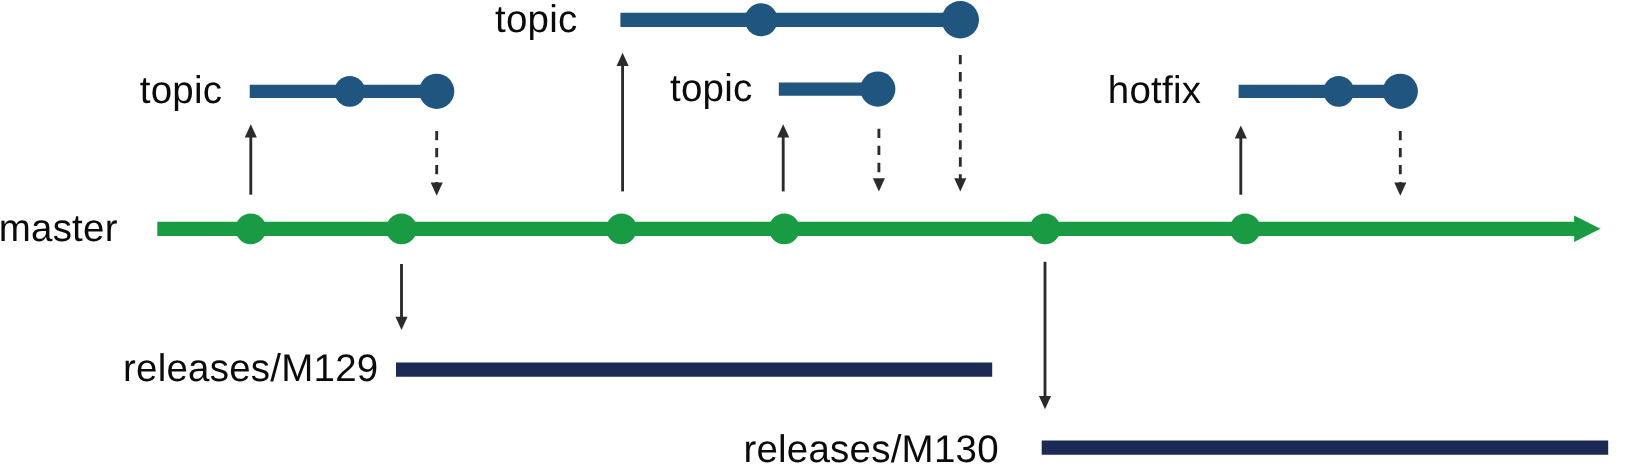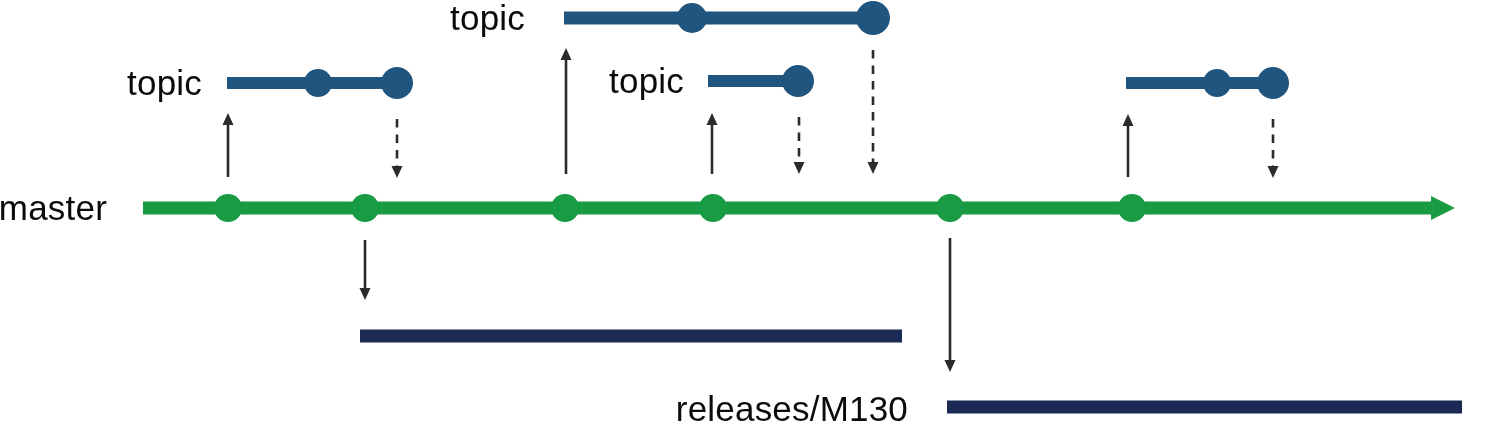--- a/index.html
+++ b/index.html
@@ -80,16 +80,18 @@
     </svg>
 
   <div class="branch-label" style="left:-93px; top:186px; width:200px;">master</div>
 
   <div class="branch-label" style="left:2px; top:61px; width:200px;">topic</div>
 
   <div class="branch-label" style="left:325px; top:-4px; width:200px;">topic</div>
 
   <div class="branch-label" style="left:484px; top:59px; width:200px;">topic</div>
 
+  <div class="branch-label" style="left:892px; top:61px; width:200px;">hotfix</div>
 
+  <div class="branch-label" style="left:44px; top:313px; width:300px;">releases/M129</div>
 
   <div class="branch-label" style="left:608px; top:387px; width:300px;">releases/M130</div>
 </div>
 
 </body></html>

